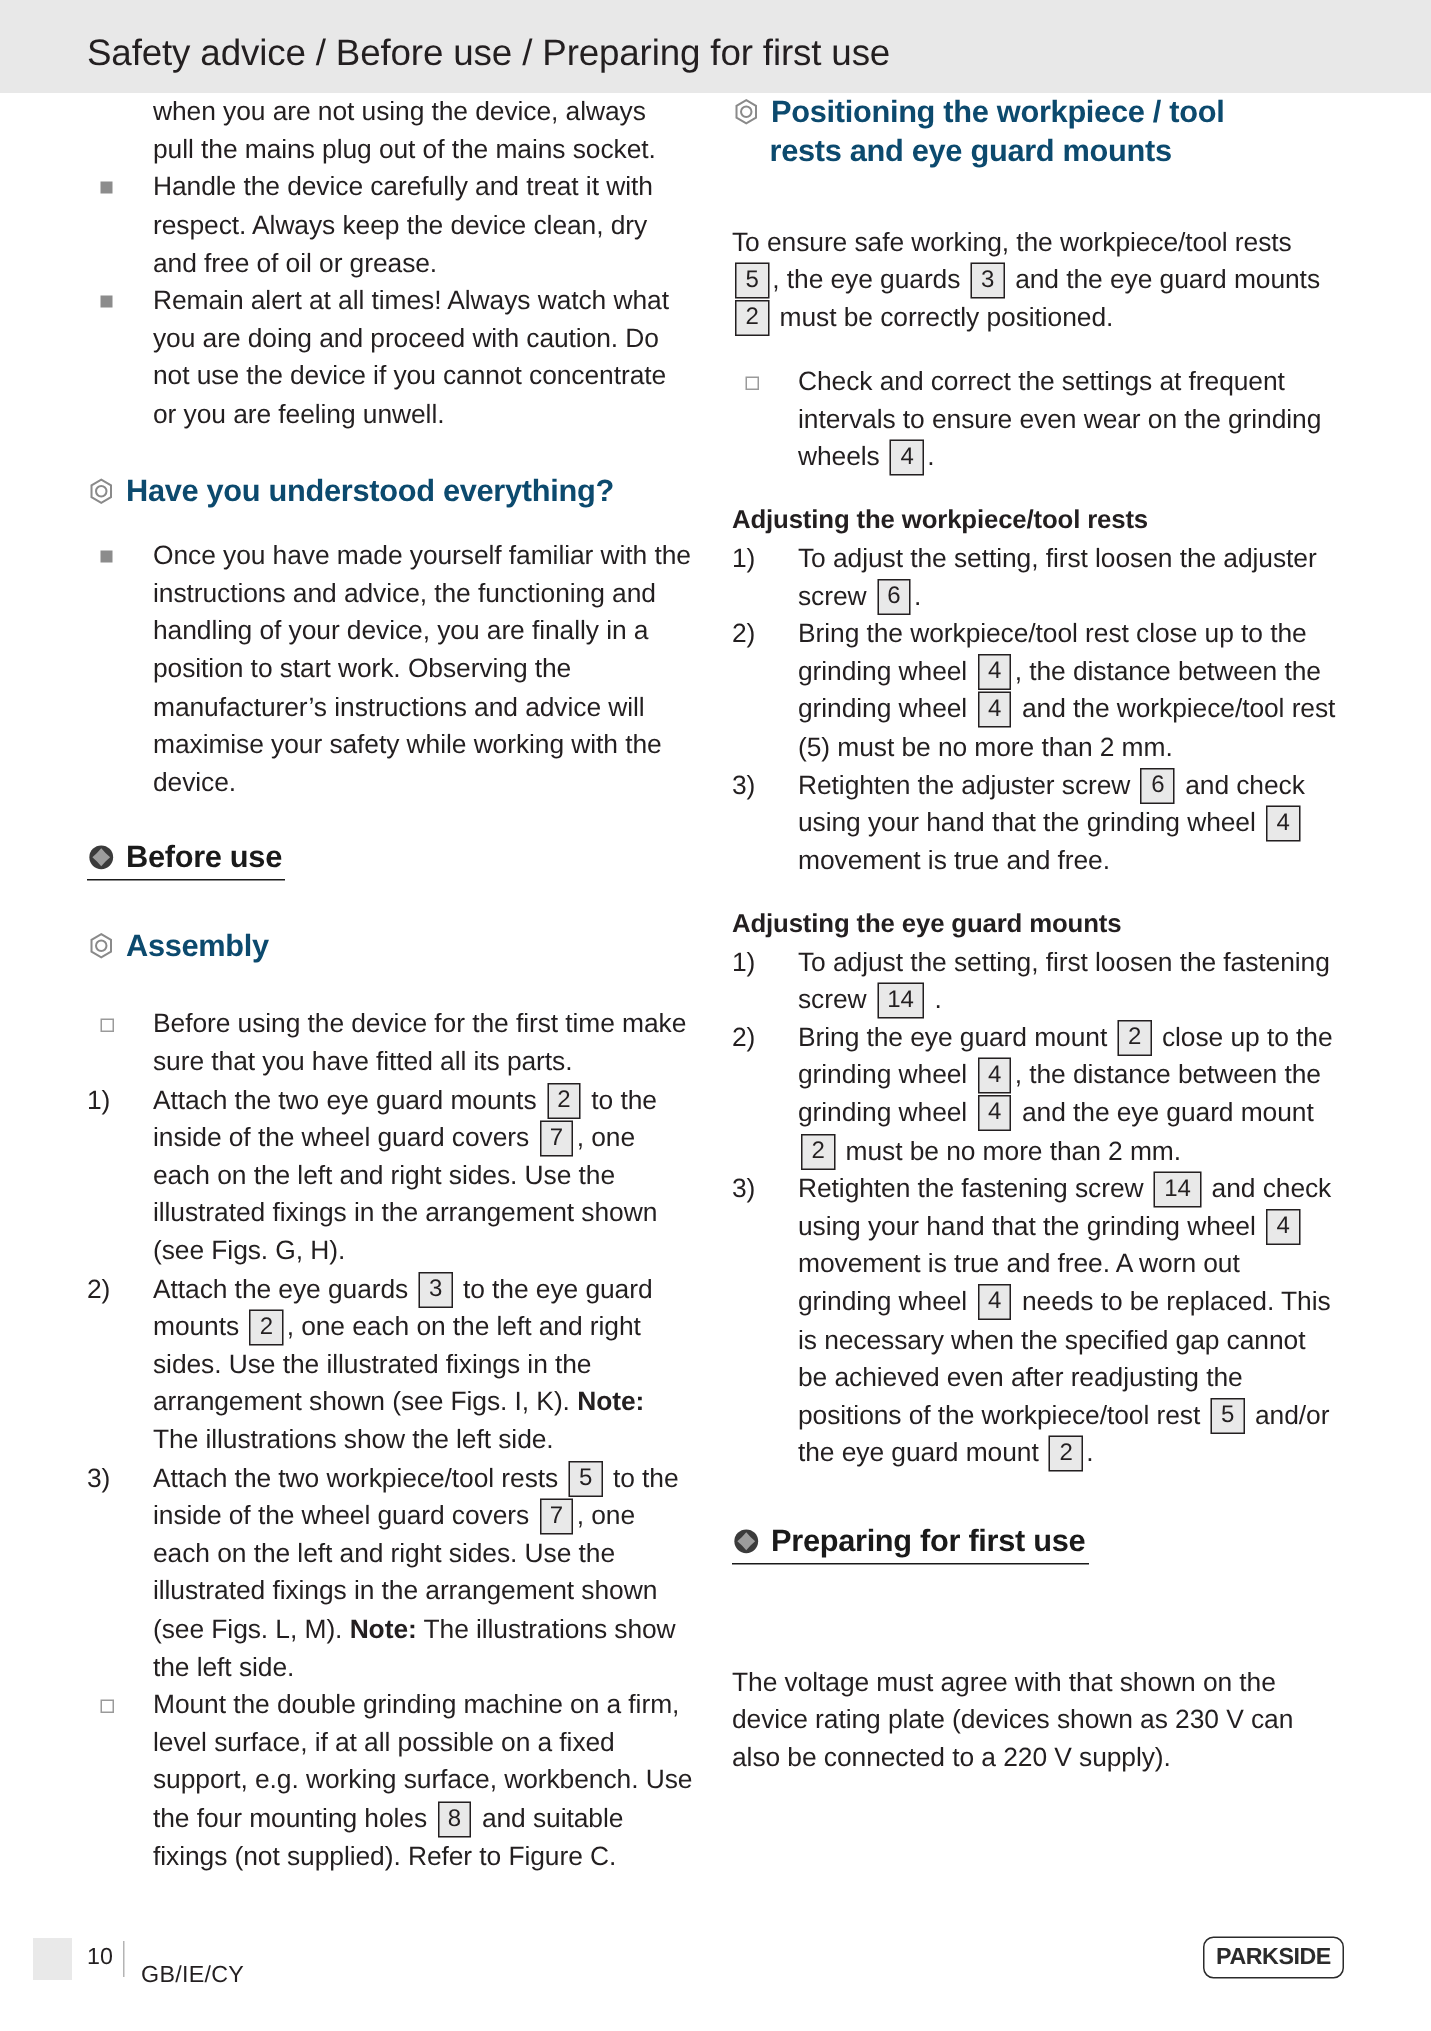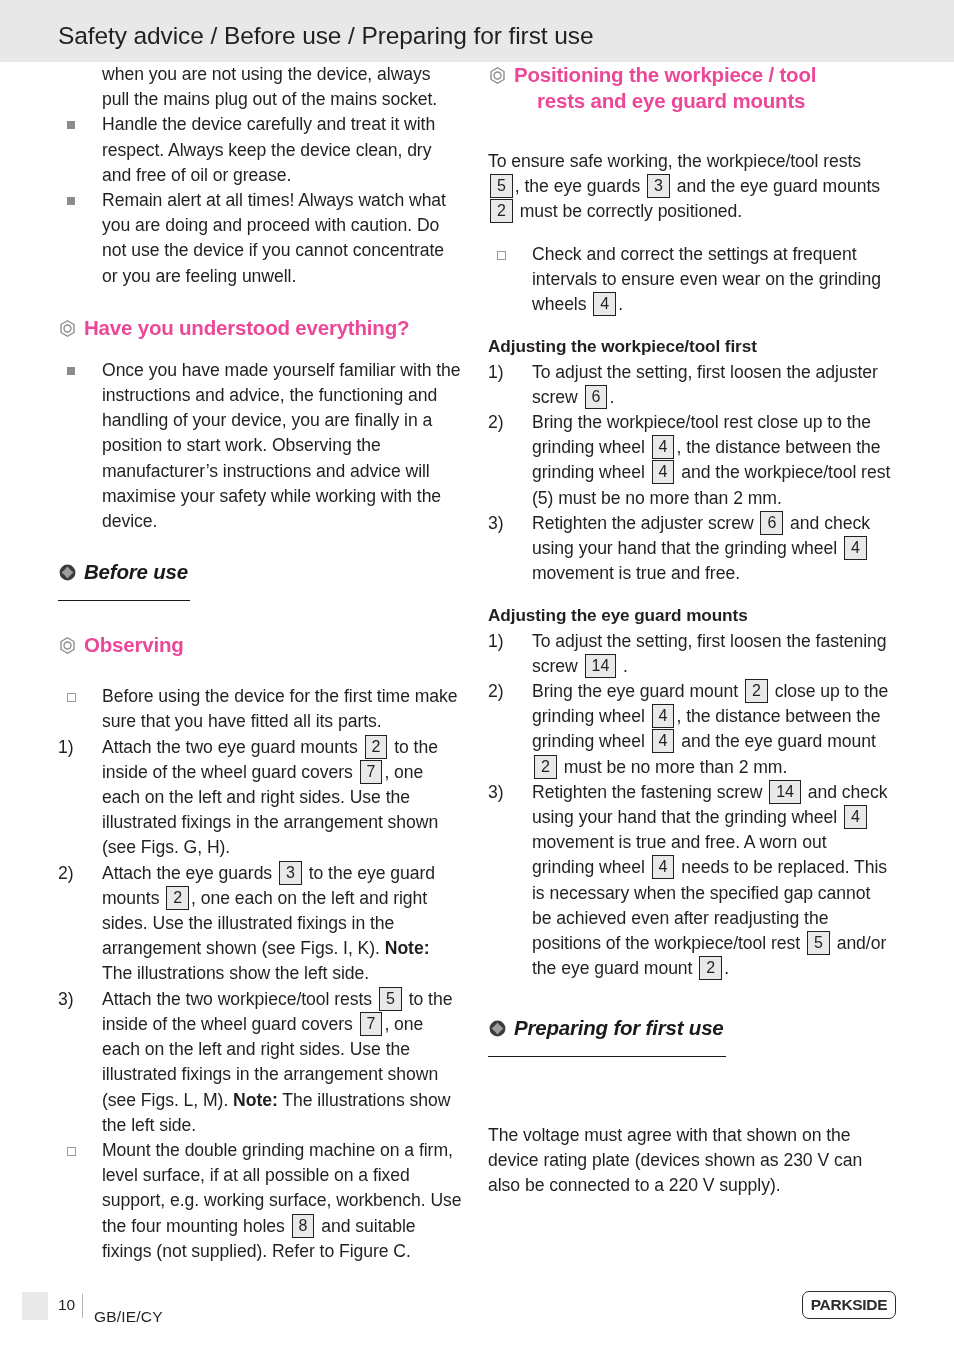--- a/index.html
+++ b/index.html
@@ -57,38 +57,37 @@
     margin: 0;
     padding: 0 0 5px 0;
     font-size: 20.5px;
     font-weight: bold;
     color: #1a1a1a;
     letter-spacing: -0.2px;
   }
   .h-main .h-underline-wrap {
     display: inline-block;
     border-bottom: 1.6px solid #1a1a1a;
-    padding-bottom: 16px;
+    padding-bottom: 2px;
     padding-right: 2px;
-    font-style: italic;
   }
   .h-main .h-label { margin-left: 7px; }
 
   
   .h-sub {
     margin: 0;
     padding: 0;
     font-size: 20.5px;
     font-weight: bold;
-    color: #ec4899;
+    color: #0c4a6e;
     letter-spacing: -0.2px;
     line-height: 26px;
   }
   .h-sub .h-label { margin-left: 7px; }
-  .h-sub .h-label-indent { display: block; margin-left: 49px; }
+  .h-sub .h-label-indent { display: block; margin-left: 25px; }
 
   
   .h-small {
     margin: 0;
     font-size: 17.2px;
     font-weight: bold;
     color: #231f20;
     line-height: 25.2px;
     letter-spacing: -0.1px;
   }
@@ -298,21 +297,21 @@
     </h1>
 
     <div class="spacer-lg"></div>
 
     <h2 class="h-sub">
       <span class="icon-hex">
         <svg viewBox="0 0 24 24" width="19" height="19" aria-hidden="true">
           <polygon points="12,2.2 20.2,7 20.2,17 12,21.8 3.8,17 3.8,7" fill="none" stroke="#8a8a8a" stroke-width="1.7"></polygon>
           <circle cx="12" cy="12" r="4.4" fill="none" stroke="#8a8a8a" stroke-width="1.7"></circle>
         </svg>
-      </span><span class="h-label">Observing</span>
+      </span><span class="h-label">Assembly</span>
     </h2>
 
     <div class="spacer-lg"></div>
 
     <ol class="plain">
       <li class="li">
         <span class="bullet-hollow"></span>
         <span>Before using the device for the first time make sure that you have fitted all its parts.</span>
       </li>
       <li class="li">
@@ -353,21 +352,21 @@
 
     <ul class="plain">
       <li class="li">
         <span class="bullet-hollow"></span>
         <span>Check and correct the settings at frequent intervals to ensure even wear on the grinding wheels <span class="ref">4</span>.</span>
       </li>
     </ul>
 
     <div class="spacer-md"></div>
 
-    <h3 class="h-small">Adjusting the workpiece/tool first</h3>
+    <h3 class="h-small">Adjusting the workpiece/tool rests</h3>
 
     <ol class="plain">
       <li class="li">
         <span class="li-marker">1)</span>
         <span>To adjust the setting, first loosen the adjuster screw <span class="ref">6</span>.</span>
       </li>
       <li class="li">
         <span class="li-marker">2)</span>
         <span>Bring the workpiece/tool rest close up to the grinding wheel <span class="ref">4</span>, the distance between the grinding wheel <span class="ref">4</span> and the workpiece/tool rest (5) must be no more than 2 mm.</span>
       </li>

